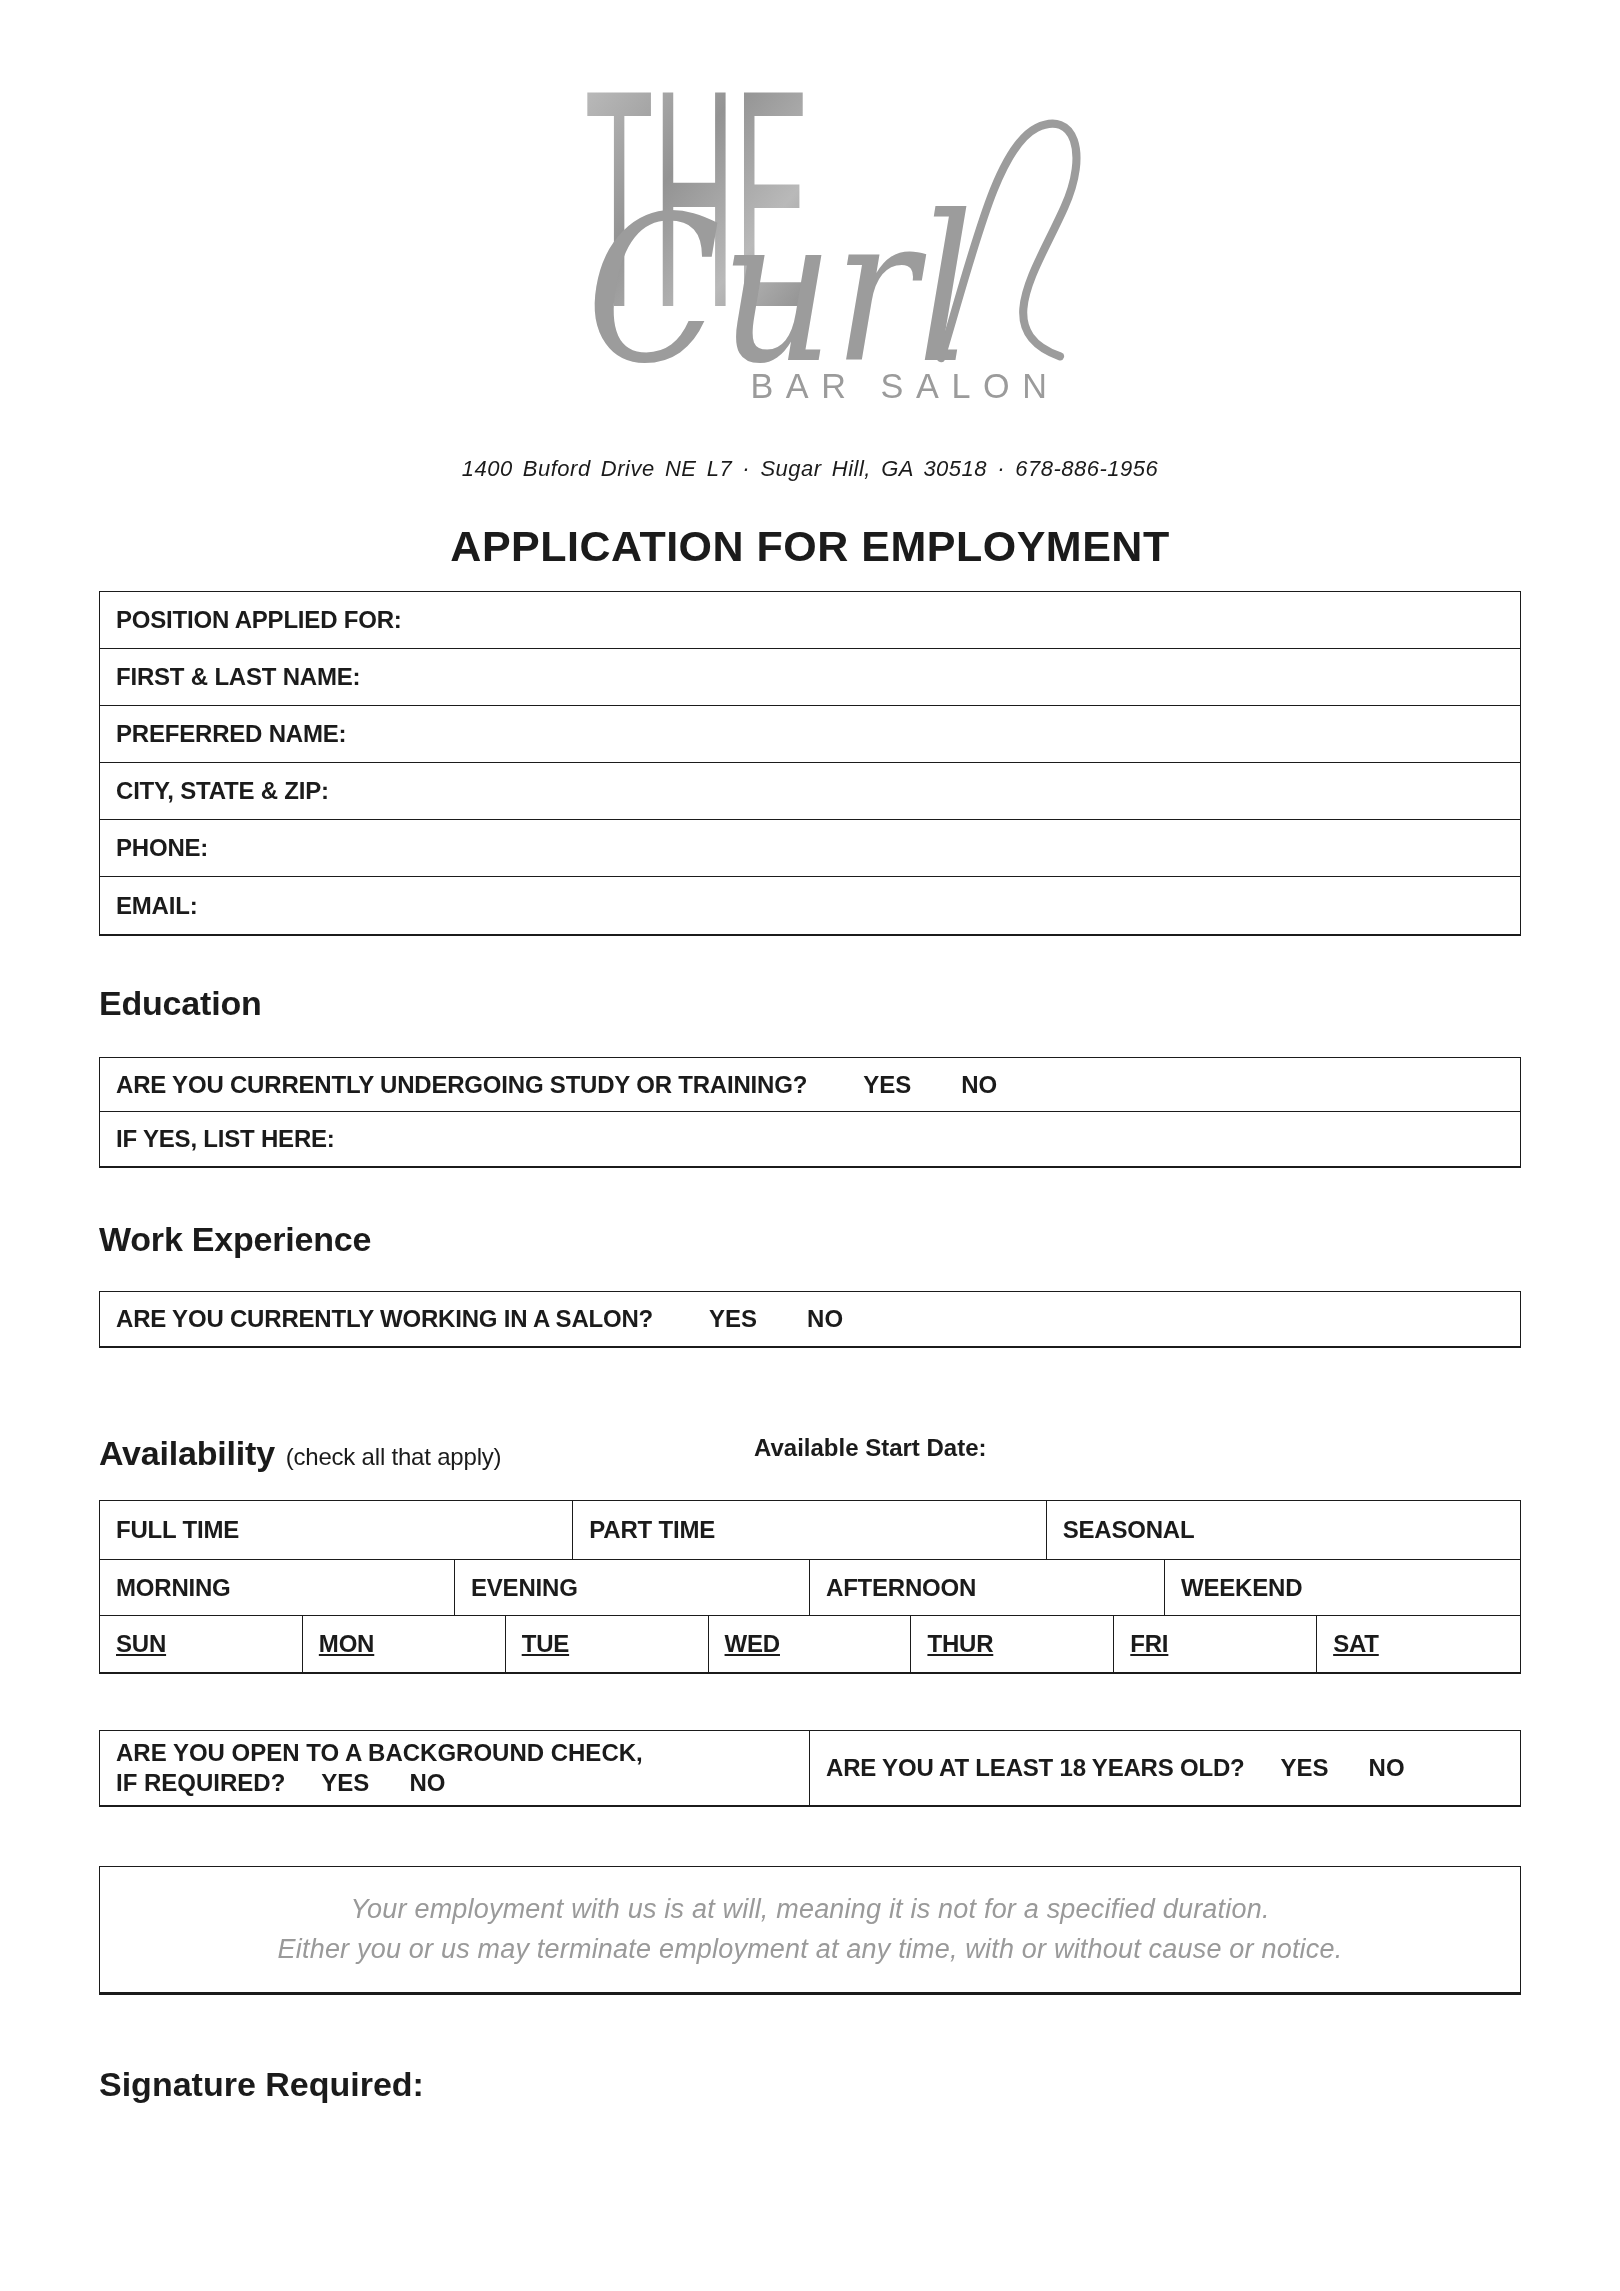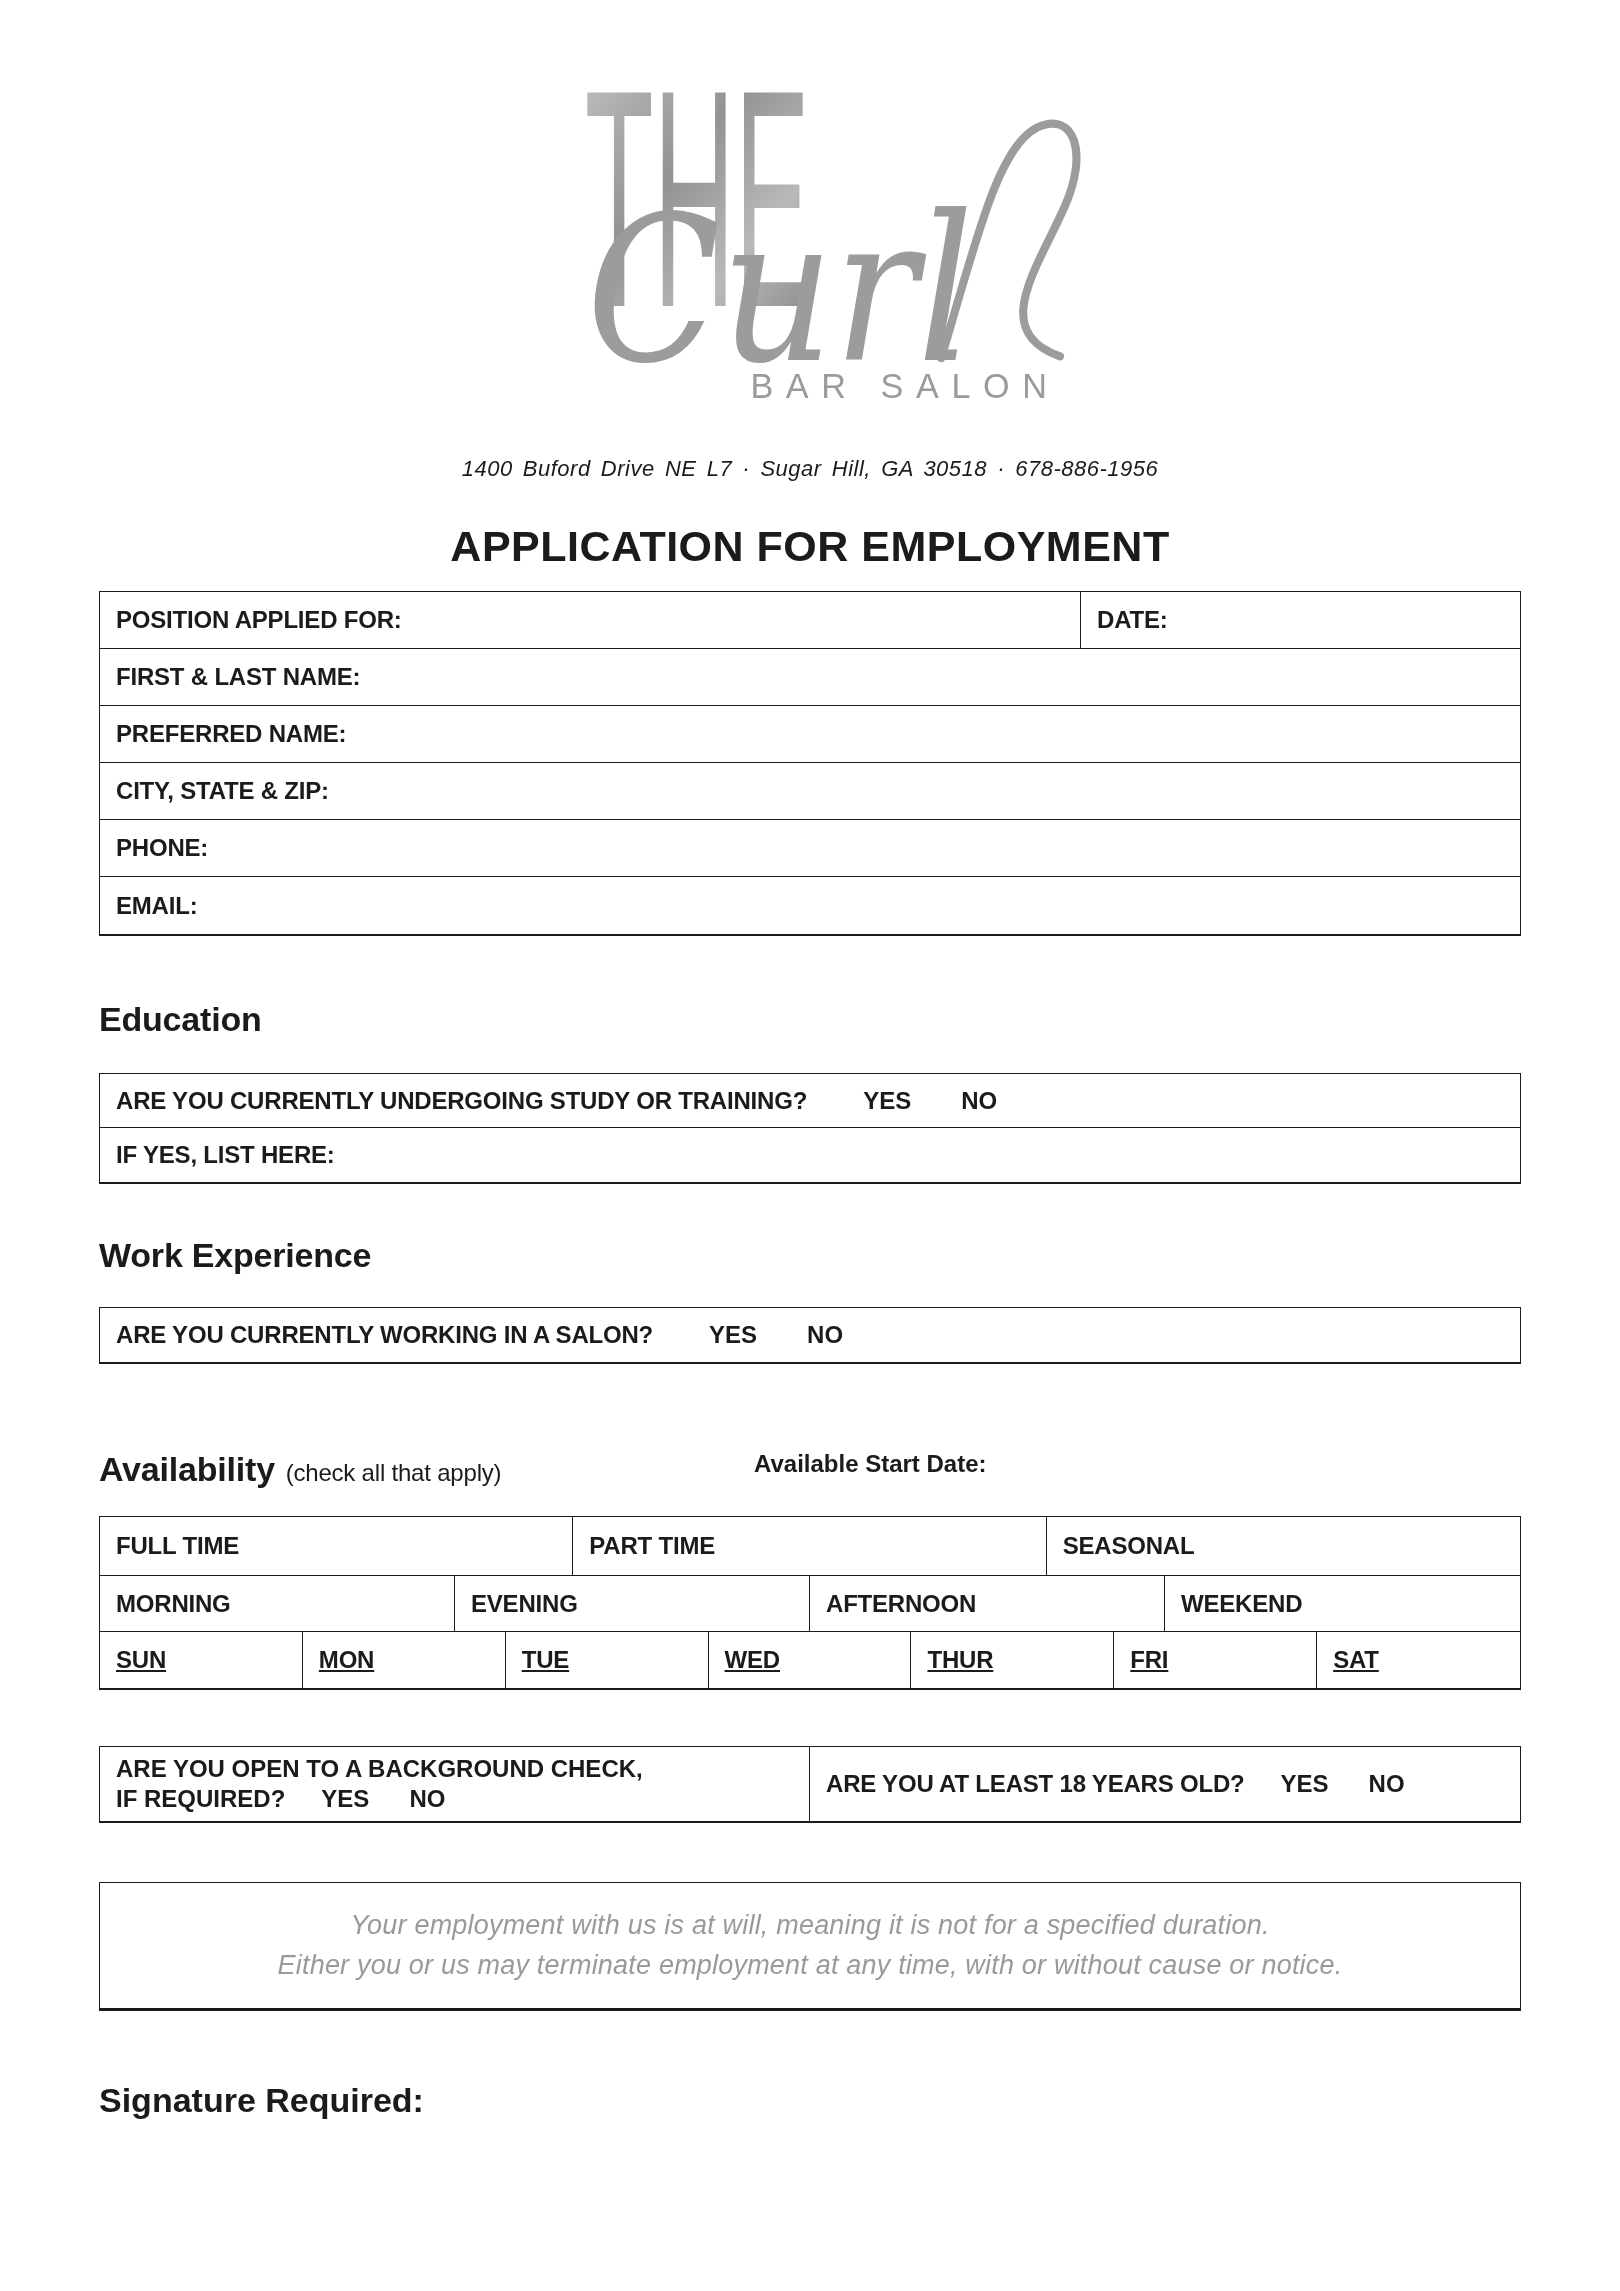--- a/index.html
+++ b/index.html
@@ -41,21 +41,21 @@
   .t1 .tr { height:57px; }
   .cols-split { grid-template-columns:981px 1fr; }
   .cols-1 { grid-template-columns:1fr; }
   .cols-3 { grid-template-columns:repeat(3,1fr); }
   .cols-4 { grid-template-columns:repeat(4,1fr); }
   .cols-7 { grid-template-columns:repeat(7,1fr);text-decoration:underline; }
   .cols-50 { grid-template-columns:1fr 1fr; }
 
   
   .sec-h { font-size:34px; font-weight:700; letter-spacing:-0.2px; }
-  .edu-h  { margin-top:64px; }
+  .edu-h  { margin-top:48px; }
   .edu-tbl { margin-top:34px; }
   .edu-tbl .tr { height:54px; }
   .yn-gap1 { margin-left:56px; }
   .yn-gap2 { margin-left:50px; }
 
   .work-h { margin-top:52px; }
   .work-tbl { margin-top:32px; }
   .work-tbl .tr { height:54px; }
 
   .avail-head { margin-top:86px; position:relative; height:43px; }
@@ -109,24 +109,20 @@
 
   <div class="address">1400 Buford Drive NE L7 · Sugar Hill, GA 30518 · 678-886-1956</div>
   <h1 class="title">APPLICATION FOR EMPLOYMENT</h1>
 
   <div class="tbl t1">
     <div class="tr cols-split">
       <div class="td">
         <span class="lbl">POSITION APPLIED FOR:</span>
         <span class="blank"></span>
       </div>
-      <div class="td">
-        <span class="lbl">DATE:</span>
-        <span class="blank"></span>
-      </div>
     </div>
     <div class="tr cols-1">
       <div class="td">
         <span class="lbl">FIRST &amp; LAST NAME:</span>
         <span class="blank"></span>
       </div>
     </div>
     <div class="tr cols-1">
       <div class="td">
         <span class="lbl">PREFERRED NAME:</span>

